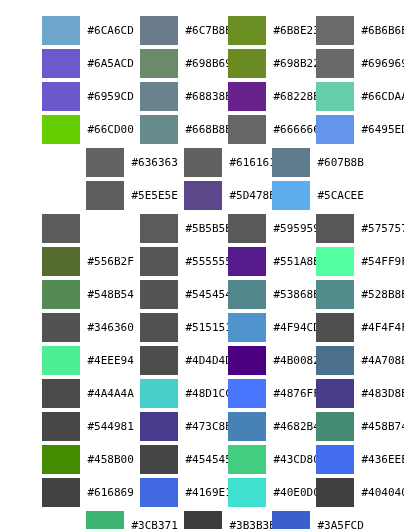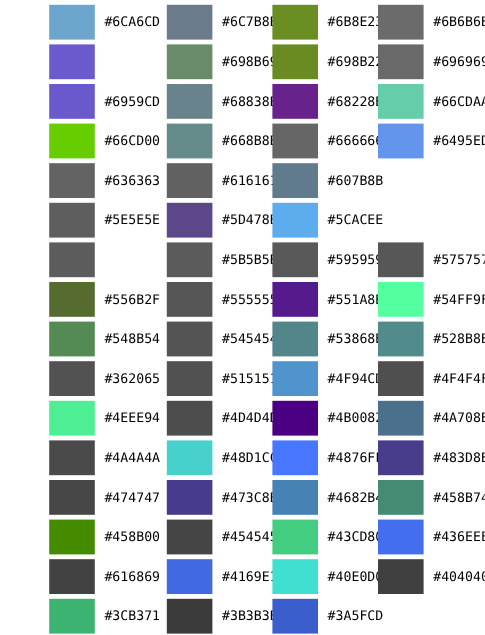--- a/index.html
+++ b/index.html
@@ -12,21 +12,22 @@
     height: 529px;
     overflow: hidden;
     font-family: "DejaVu Sans Mono", "Liberation Mono", monospace;
   }
   #color-table {
     width: 404px;
     height: 419px;
     display: flex;
     flex-direction: column;
     box-sizing: border-box;
-    padding-top: 2px;
+    padding-top: 14px;
+    align-items: center;
   }
   .swatch-row {
     display: flex;
     flex-direction: row;
     height: 33px;
     flex: 0 0 33px;
     align-items: center;
   }
   .swatch-cell {
     display: flex;
@@ -91,20 +92,21 @@
         <div class="swatch-label">#6B8E23</div>
       </div>
       <div class="swatch-cell">
         <div class="swatch-chip" style-background="#6B6B6B" style="background-color: rgb(107, 107, 107);"></div>
         <div class="swatch-label">#6B6B6B</div>
       </div>
     </div>
     <div class="swatch-row">
       <div class="swatch-cell">
         <div class="swatch-chip" style-background="#6A5ACD" style="background-color: rgb(106, 90, 205);"></div>
+        <div class="swatch-label">#6A5ACD</div>
       </div>
       <div class="swatch-cell">
         <div class="swatch-chip" style-background="#698B69" style="background-color: rgb(105, 139, 105);"></div>
         <div class="swatch-label">#698B69</div>
       </div>
       <div class="swatch-cell">
         <div class="swatch-chip" style-background="#698B22" style="background-color: rgb(105, 139, 34);"></div>
         <div class="swatch-label">#698B22</div>
       </div>
       <div class="swatch-cell">
@@ -225,21 +227,21 @@
         <div class="swatch-label">#53868B</div>
       </div>
       <div class="swatch-cell">
         <div class="swatch-chip" style-background="#528B8B" style="background-color: rgb(82, 139, 139);"></div>
         <div class="swatch-label">#528B8B</div>
       </div>
     </div>
     <div class="swatch-row">
       <div class="swatch-cell">
         <div class="swatch-chip" style-background="#525252" style="background-color: rgb(82, 82, 82);"></div>
-        <div class="swatch-label">#362065</div>
+        <div class="swatch-label">#346360</div>
       </div>
       <div class="swatch-cell">
         <div class="swatch-chip" style-background="#515151" style="background-color: rgb(81, 81, 81);"></div>
         <div class="swatch-label">#515151</div>
       </div>
       <div class="swatch-cell">
         <div class="swatch-chip" style-background="#4F94CD" style="background-color: rgb(79, 148, 205);"></div>
         <div class="swatch-label">#4F94CD</div>
       </div>
       <div class="swatch-cell">
@@ -279,21 +281,21 @@
         <div class="swatch-label">#4876FF</div>
       </div>
       <div class="swatch-cell">
         <div class="swatch-chip" style-background="#483D8B" style="background-color: rgb(72, 61, 139);"></div>
         <div class="swatch-label">#483D8B</div>
       </div>
     </div>
     <div class="swatch-row">
       <div class="swatch-cell">
         <div class="swatch-chip" style-background="#474747" style="background-color: rgb(71, 71, 71);"></div>
-        <div class="swatch-label">#474747</div>
+        <div class="swatch-label">#544981</div>
       </div>
       <div class="swatch-cell">
         <div class="swatch-chip" style-background="#473C8B" style="background-color: rgb(71, 60, 139);"></div>
         <div class="swatch-label">#473C8B</div>
       </div>
       <div class="swatch-cell">
         <div class="swatch-chip" style-background="#4682B4" style="background-color: rgb(70, 130, 180);"></div>
         <div class="swatch-label">#4682B4</div>
       </div>
       <div class="swatch-cell">

